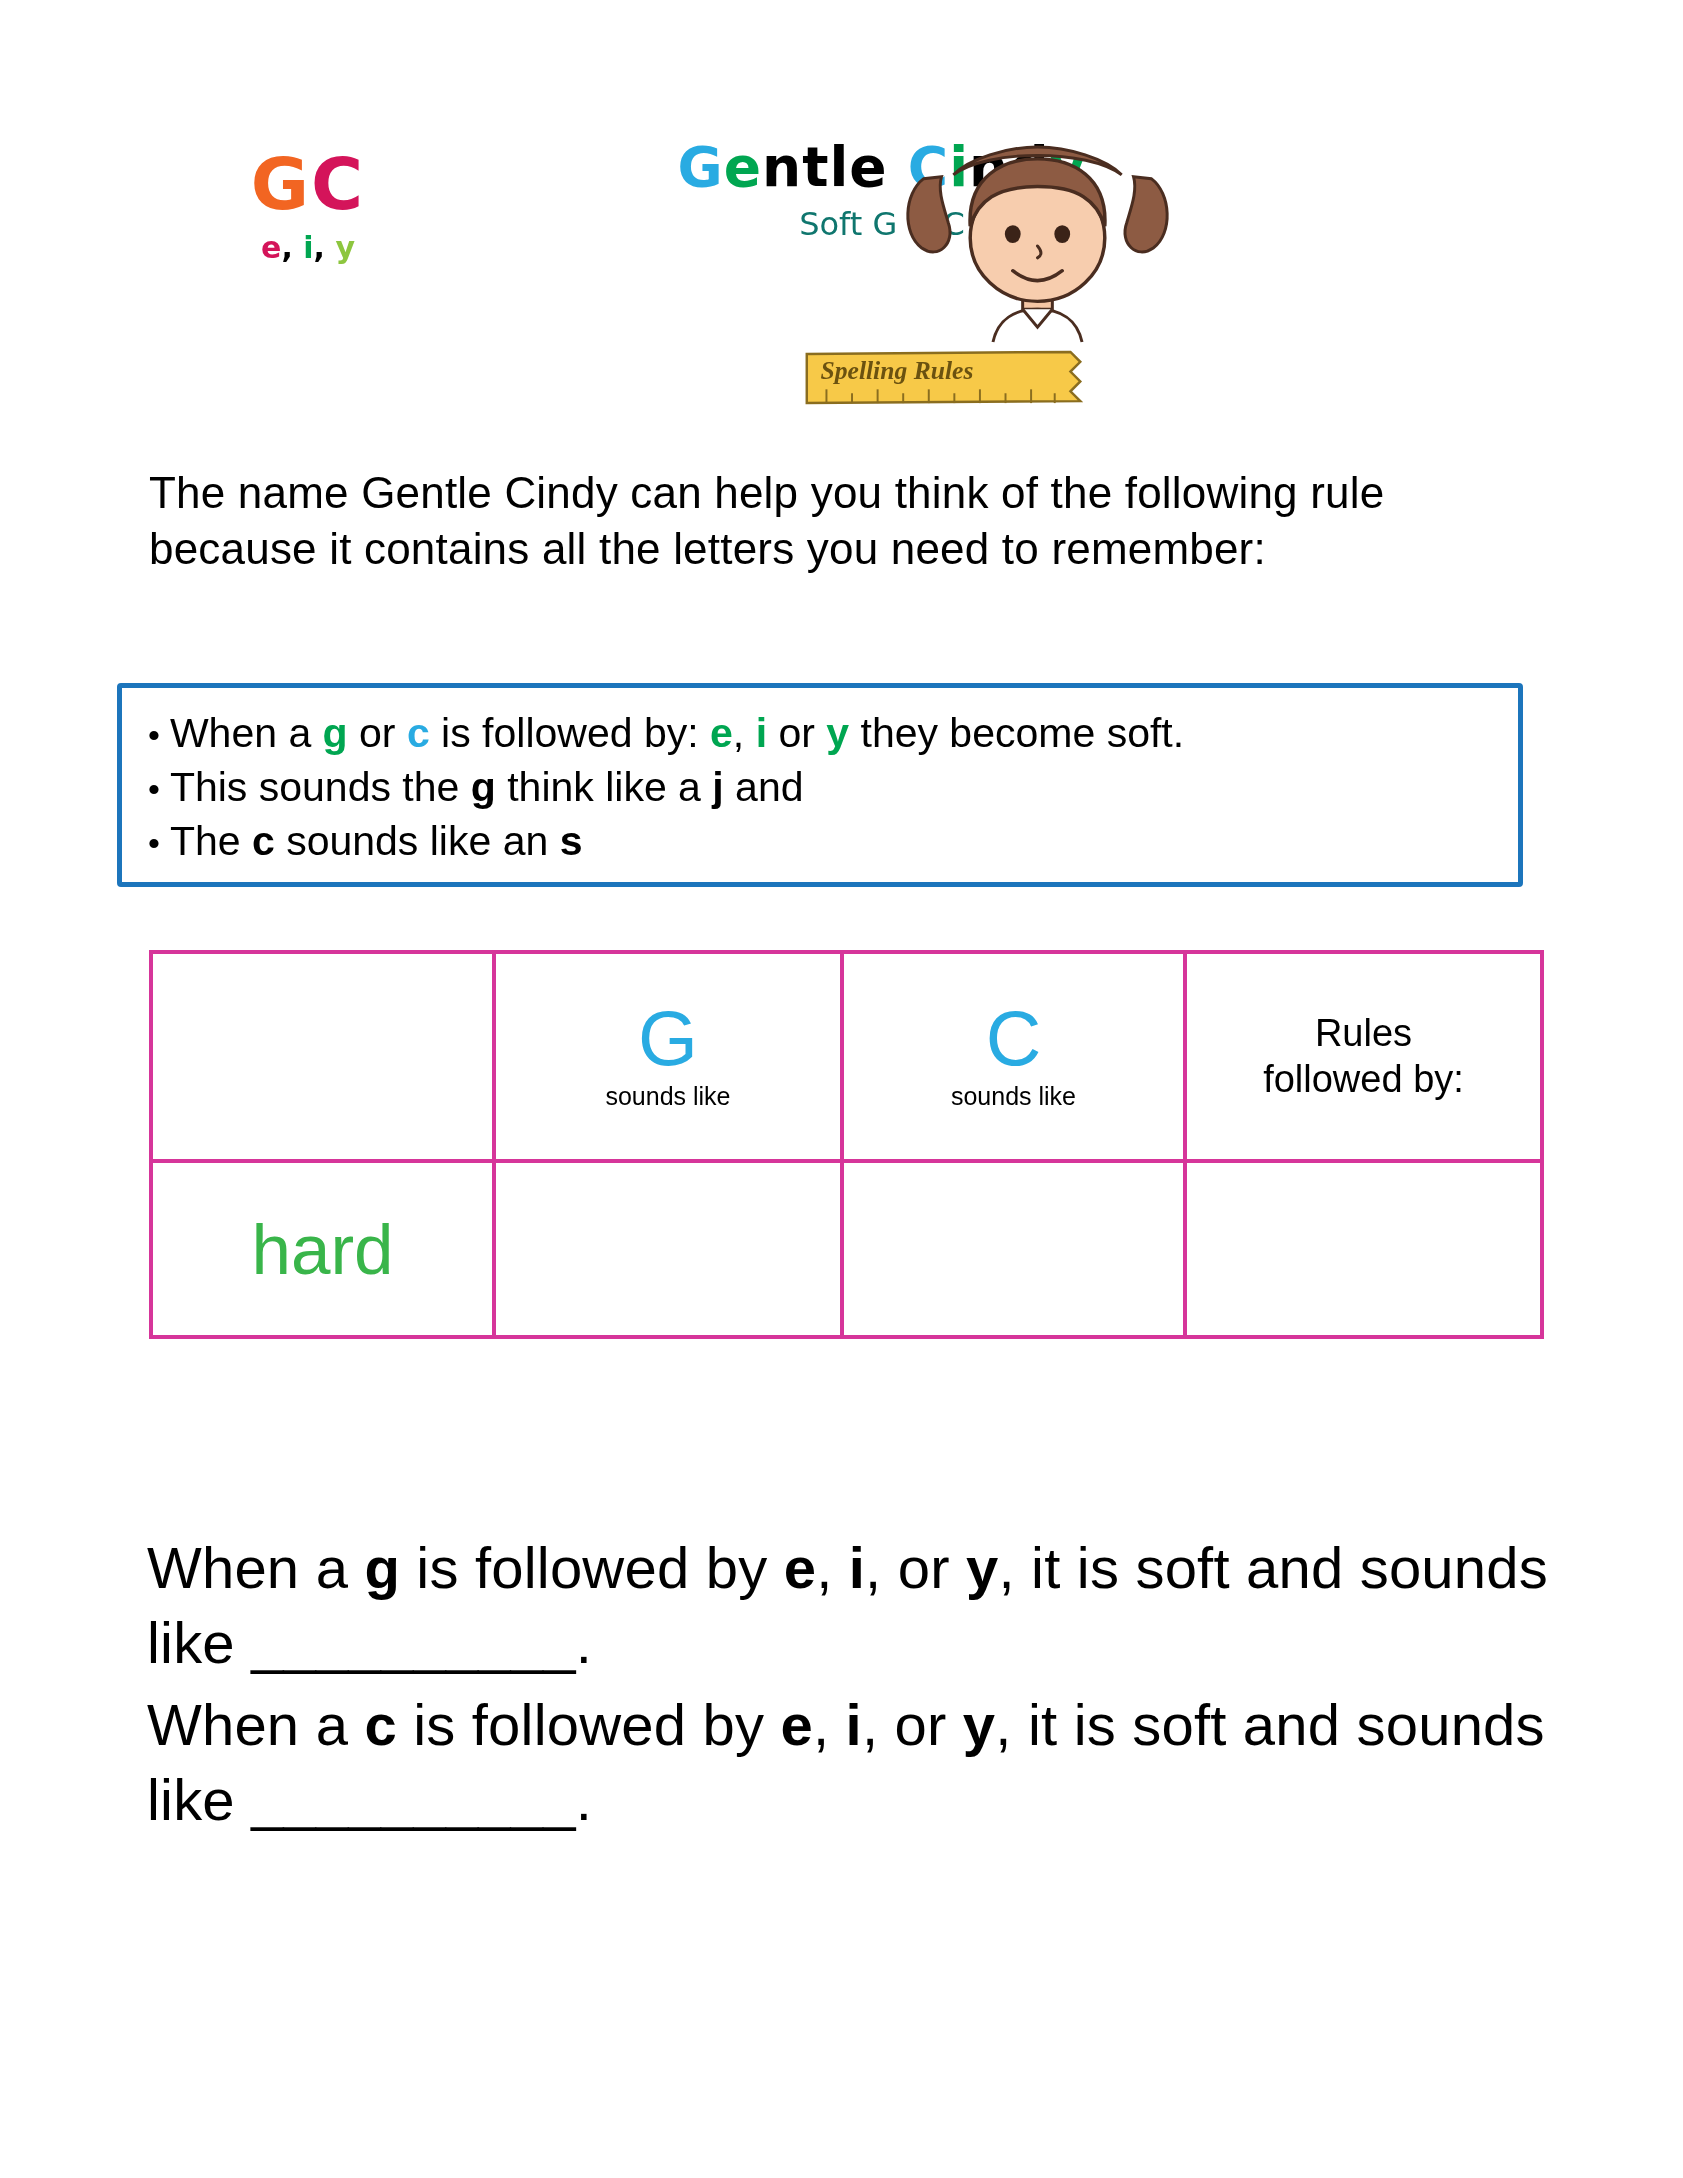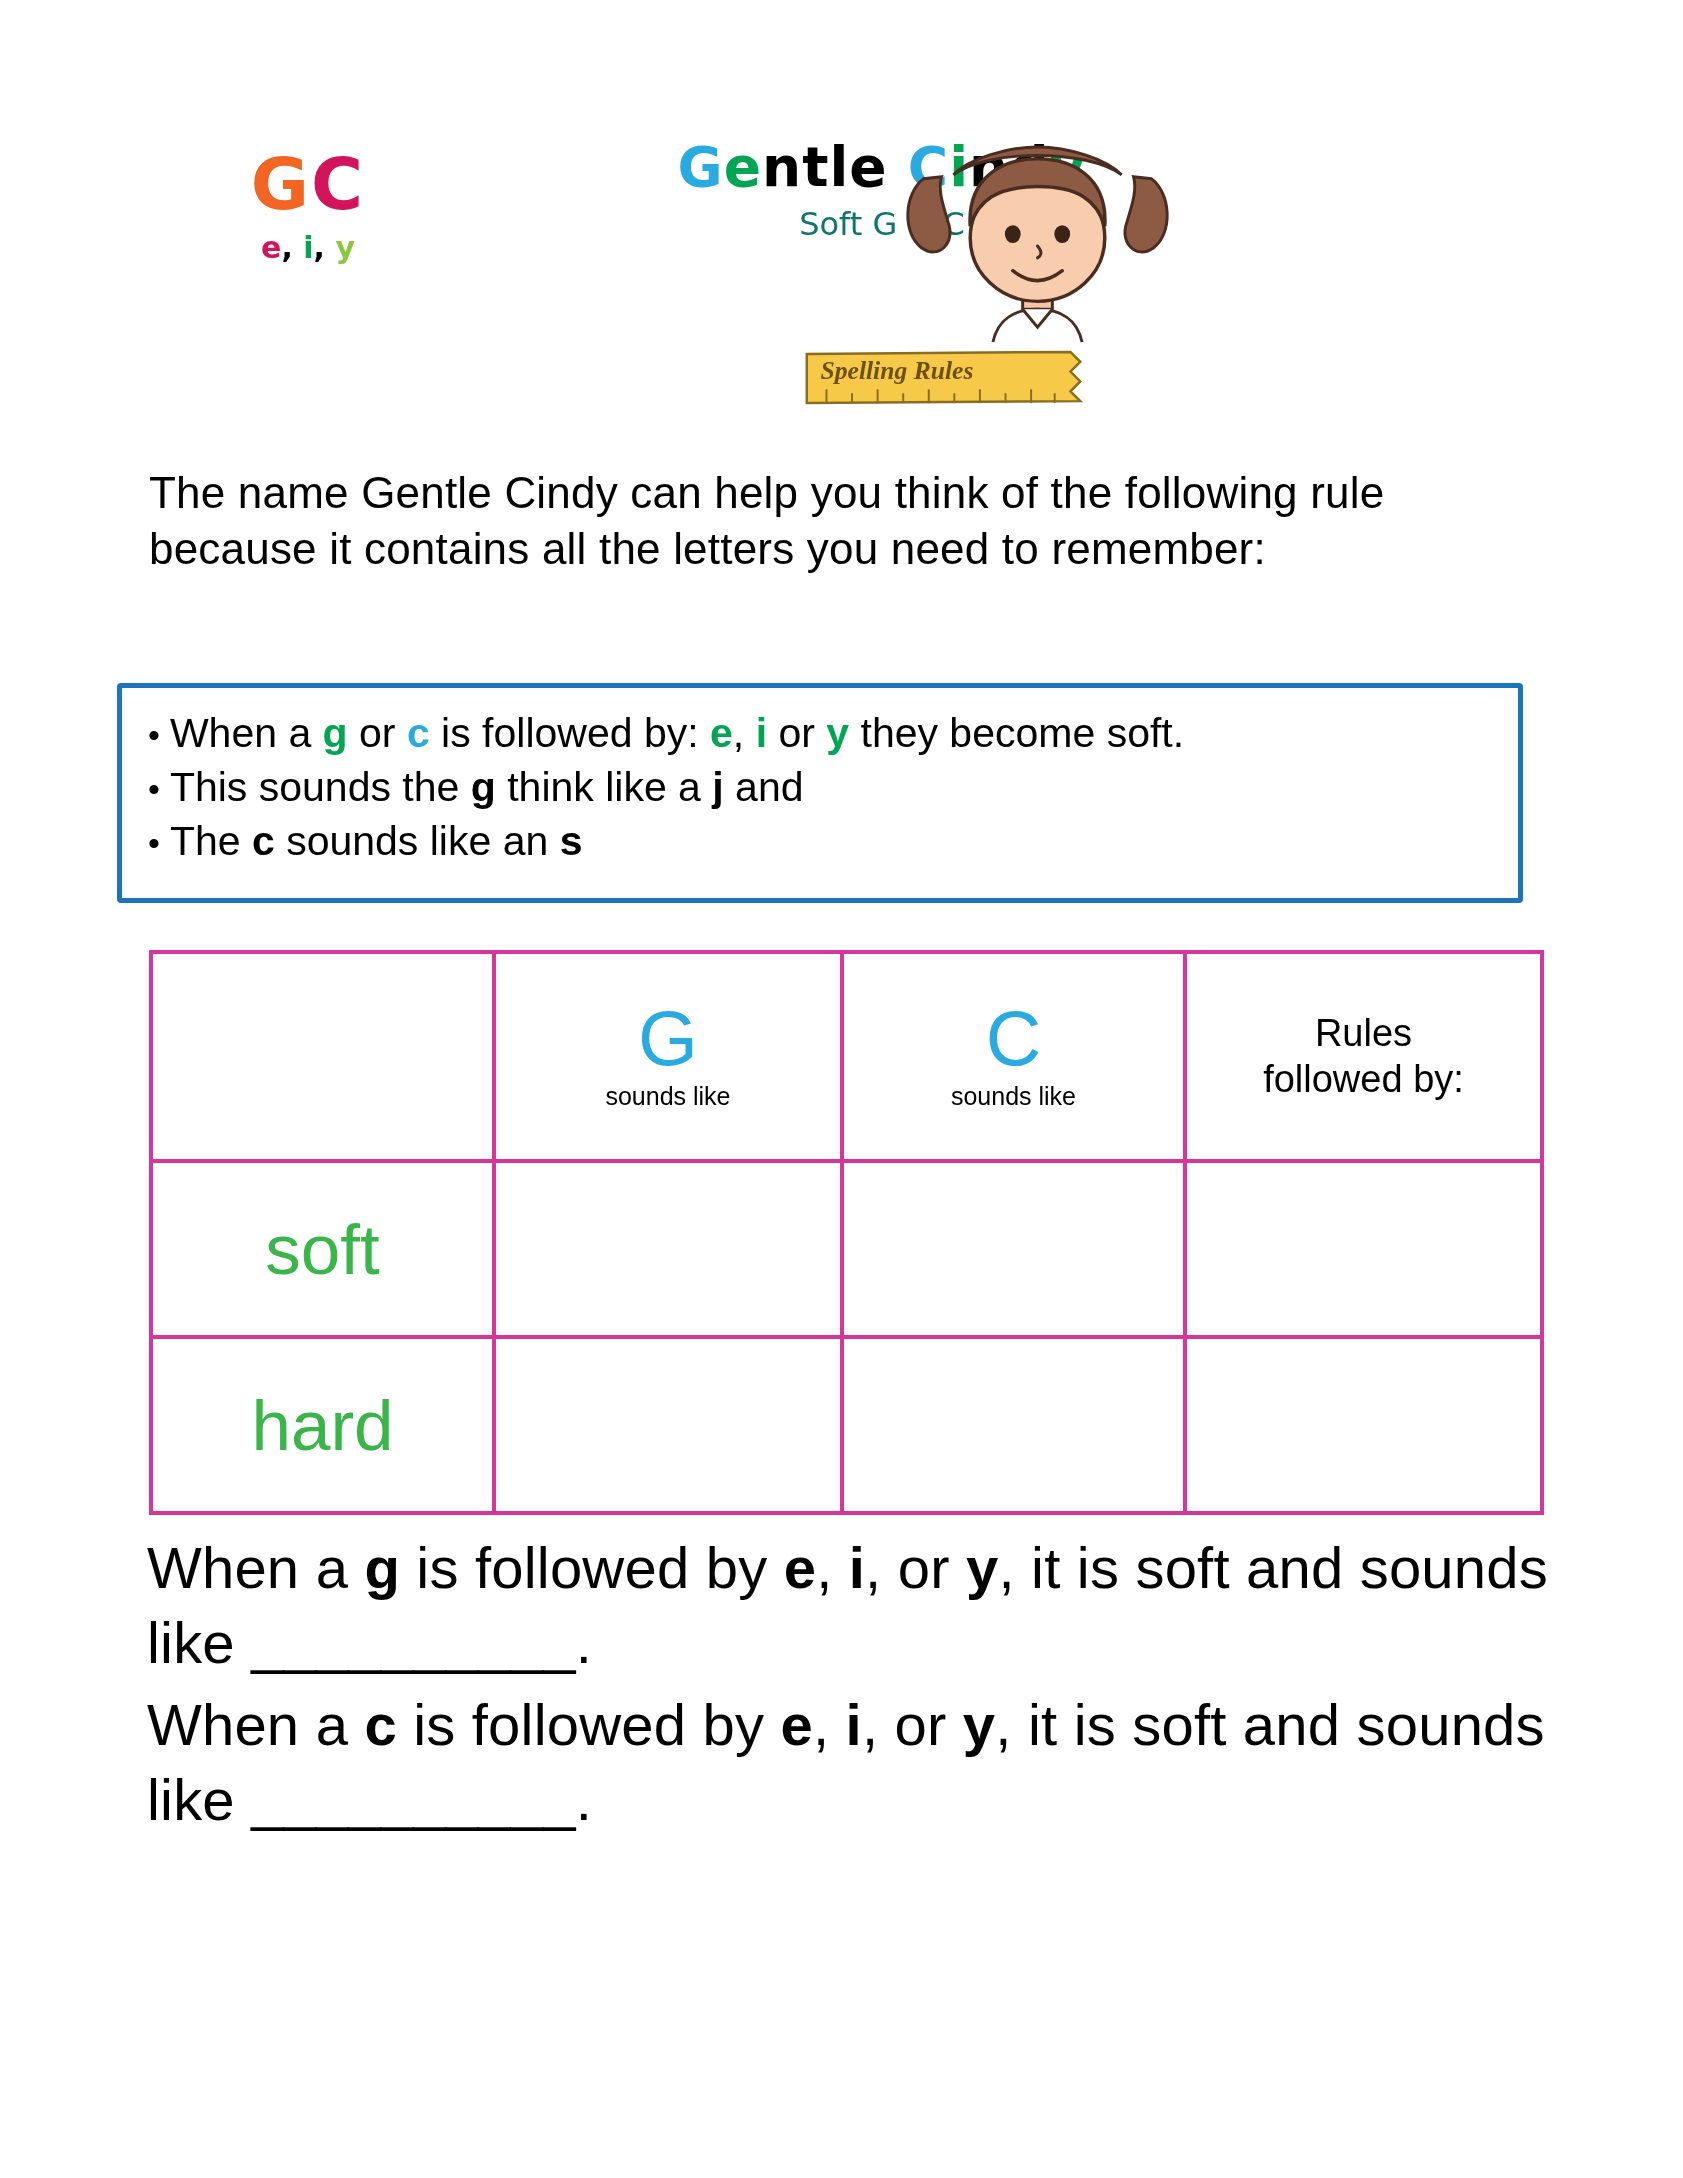--- a/index.html
+++ b/index.html
@@ -110,21 +110,21 @@
   }
 
   
   .rule-box {
     position: absolute;
     left: 117px;
     top: 683px;
     width: 1406px;
     border: 5px solid #1c75bc;
     border-radius: 4px;
-    padding: 18px 26px 30px 26px;
+    padding: 18px 26px 14px 26px;
     box-sizing: border-box;
   }
   .rule-line {
     font-size: 41px;
     line-height: 1.32;
     white-space: nowrap;
   }
   .rule-line .bullet { font-size: 34px; padding-right: 10px; }
   .green { color: #00a651; font-weight: bold; }
   .blue  { color: #29abe2; font-weight: bold; }
@@ -283,28 +283,20 @@
           <div class="big-letter">C</div>
           <div class="small-note">sounds like</div>
         </td>
         <td class="col4">
           <div class="when-followed">Rules</div>
           <div class="when-followed">followed by:</div>
         </td>
       </tr>
       <tr class="row-body">
         <td class="col1">
-          <span class="soft-hard">soft</span>
-        </td>
-        <td class="col2"></td>
-        <td class="col3"></td>
-        <td class="col4"></td>
-      </tr>
-      <tr class="row-body">
-        <td class="col1">
           <span class="soft-hard">hard</span>
         </td>
         <td class="col2"></td>
         <td class="col3"></td>
         <td class="col4"></td>
       </tr>
     </tbody>
       </table>
   </div>
 

